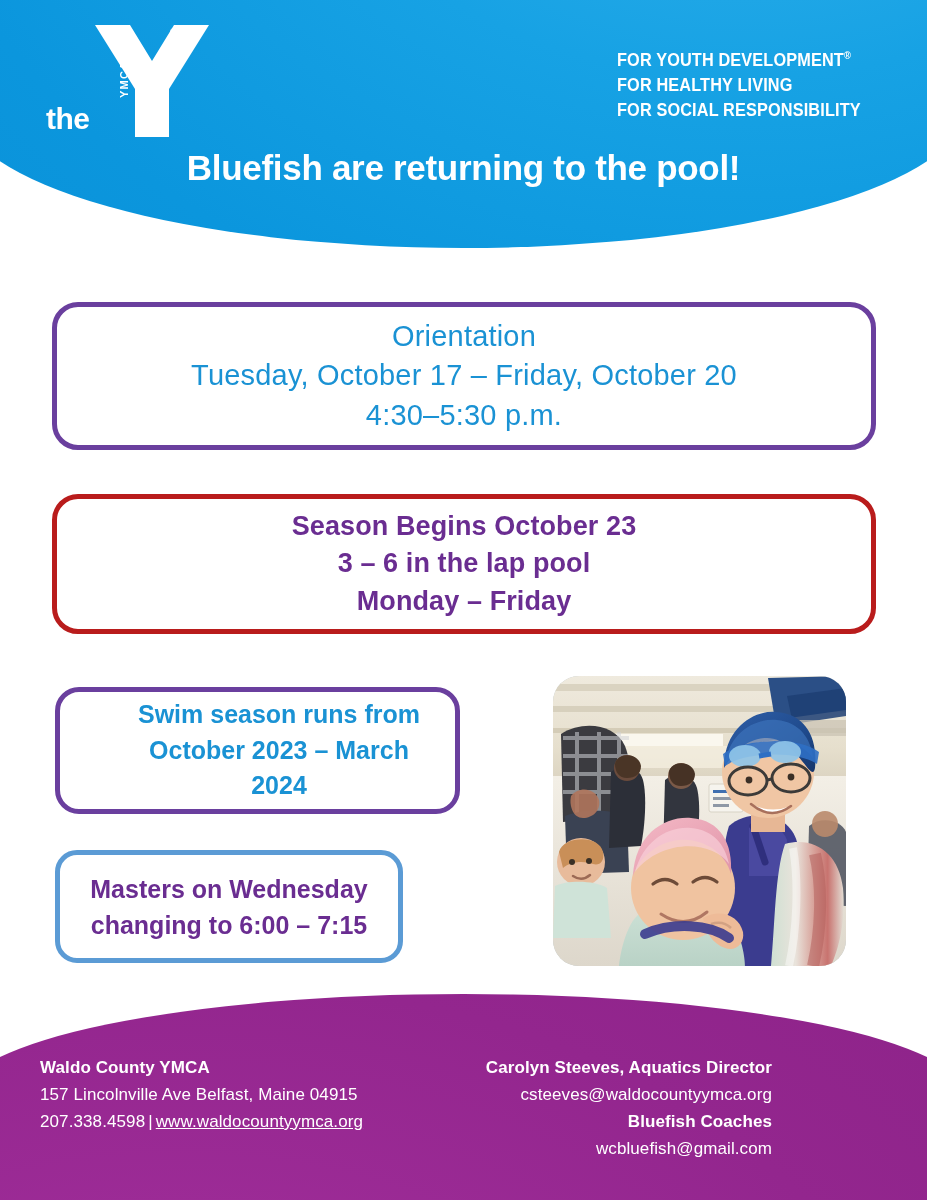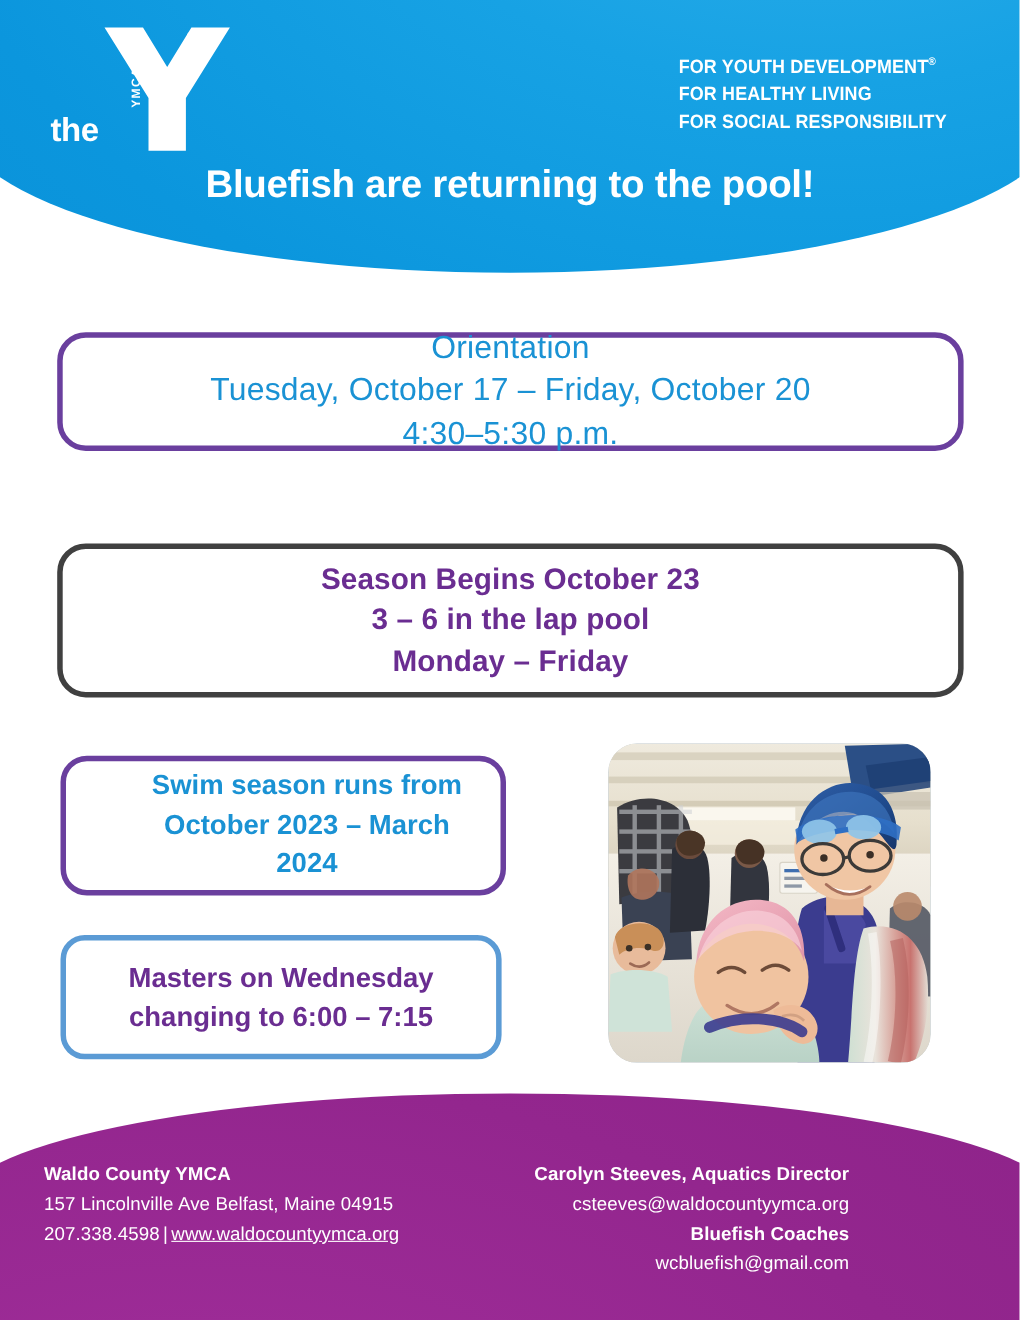--- a/index.html
+++ b/index.html
@@ -64,47 +64,47 @@
   .boxes{position:absolute;left:0;top:0;width:927px;height:1200px;z-index:4;}
   .box{
     position:absolute;background:#ffffff;box-sizing:border-box;
     display:flex;align-items:center;justify-content:center;
     border-radius:26px;text-align:center;
   }
   .box .lines{width:100%;}
   .box .l{display:block;white-space:nowrap;}
 
   #box-orientation{
-    left:52px;top:302px;width:824px;height:108px;
+    left:52px;top:302px;width:824px;height:148px;
     border:5px solid #6a3f9e;border-radius:26px;
   }
   #box-orientation .l{
     color:#1a92d4;font-size:29px;font-weight:400;line-height:1.36;
     letter-spacing:0.2px;
   }
 
   #box-season{
     left:52px;top:494px;width:824px;height:140px;
-    border:5px solid #404040;border-radius:26px;align-items:center;
+    border:5px solid #b91c1c;border-radius:26px;align-items:center;
   }
   #box-season .l{
     color:#6a2d91;font-size:27px;font-weight:700;line-height:1.38;
     letter-spacing:0.1px;
   }
 
   #box-swimseason{
     left:55px;top:687px;width:405px;height:127px;
     border:5px solid #6a3f9e;border-radius:24px;
   }
   #box-swimseason .l{
     color:#1a92d4;font-size:25px;font-weight:700;line-height:1.42;margin-left:43px;
   }
 
   #box-masters{
-    left:55px;top:850px;width:401px;height:113px;
+    left:55px;top:850px;width:348px;height:113px;
     border:5px solid #5b9bd5;border-radius:22px;
   }
   #box-masters .l{
     color:#6a2d91;font-size:25px;font-weight:700;line-height:1.44;
   }
 
   
   .photo{
     position:absolute;left:553px;top:676px;width:293px;height:290px;
     border-radius:26px;overflow:hidden;z-index:4;background:#b9c4c9;

